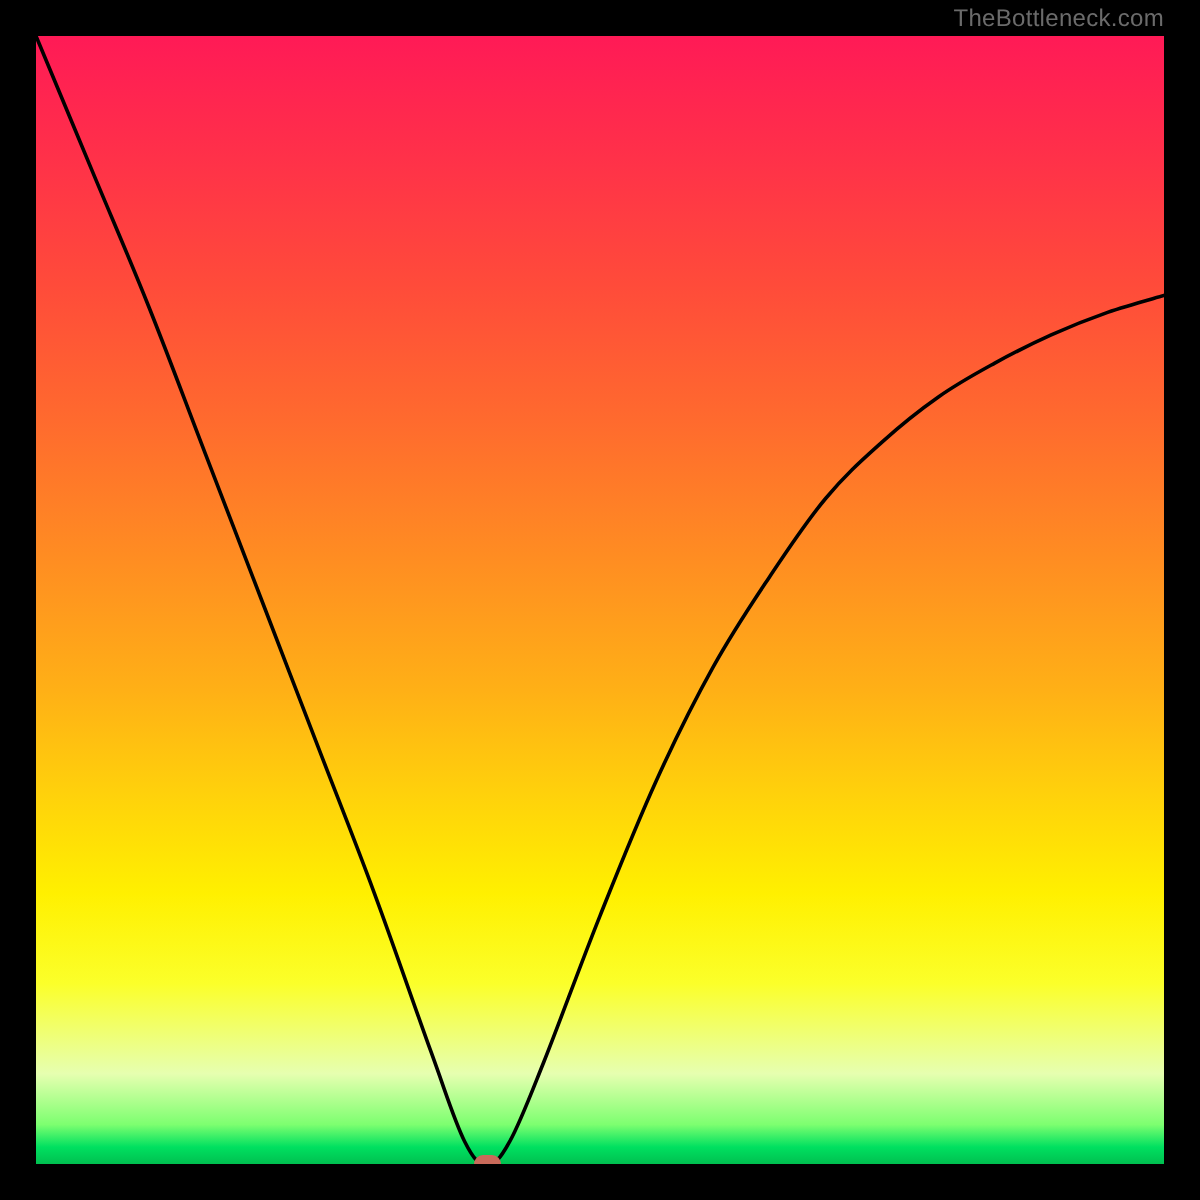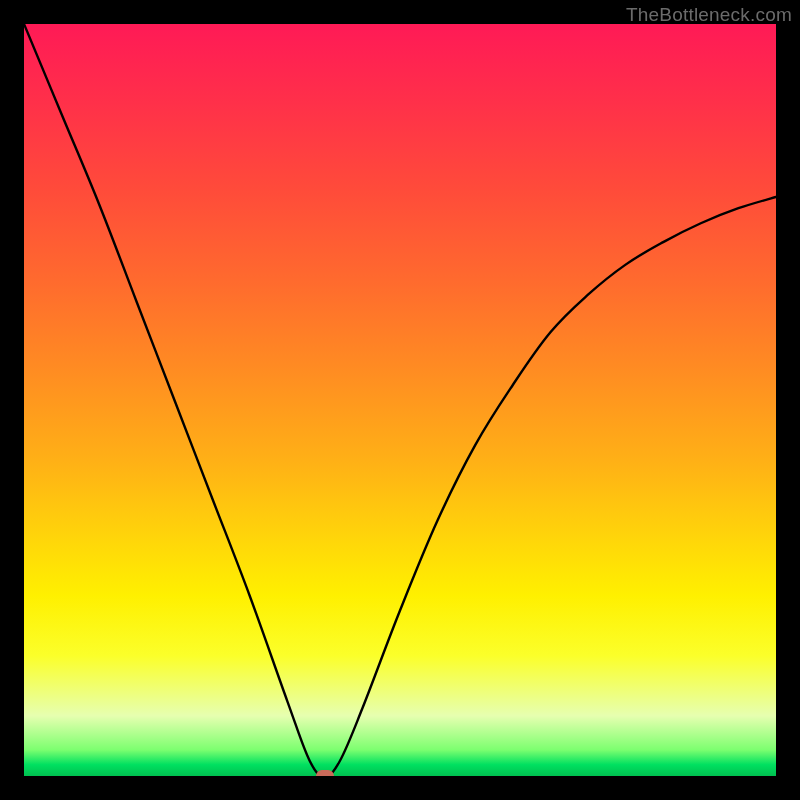--- a/index.html
+++ b/index.html
@@ -9,23 +9,23 @@
   .frame {
     position: relative;
     width: 800px;
     height: 800px;
     background: #000;
   }
 
   .watermark {
     position: absolute;
     top: 4px;
-    right: 8px;
+    right: 24px;
     color: #6b6b6b;
-    font-size: 19px;
+    font-size: 16px;
     font-weight: 400;
     letter-spacing: 0.2px;
     z-index: 5;
   }
 
   .plot {
     position: absolute;
     left: 24px;
     top: 24px;
     width: 752px;

